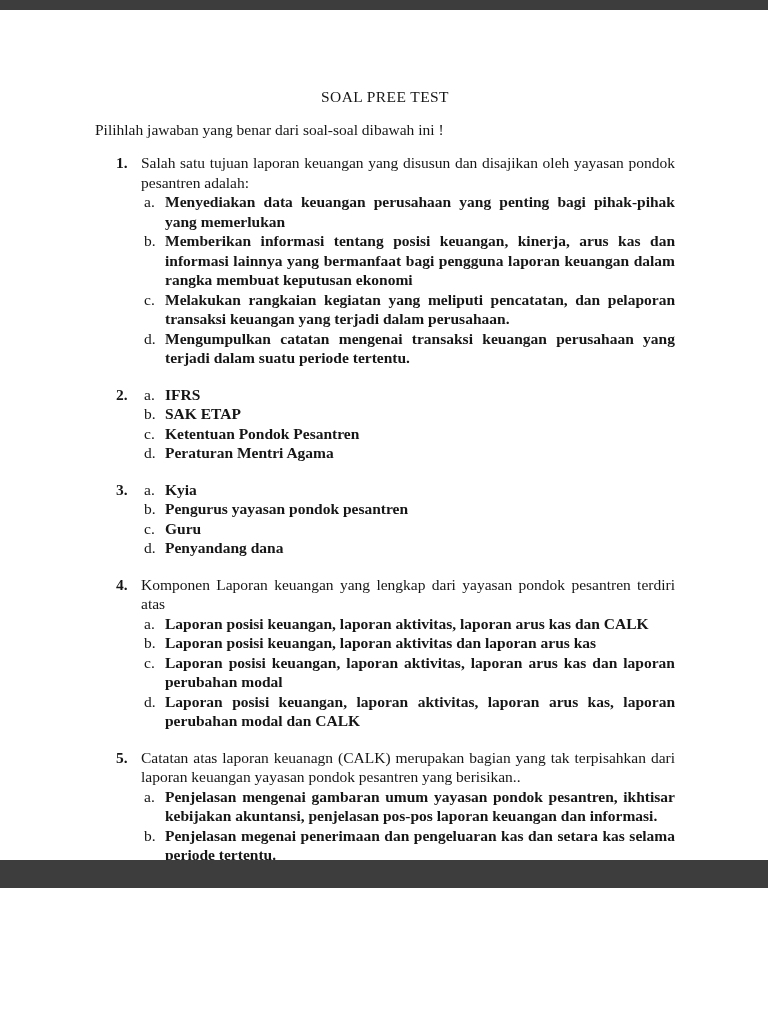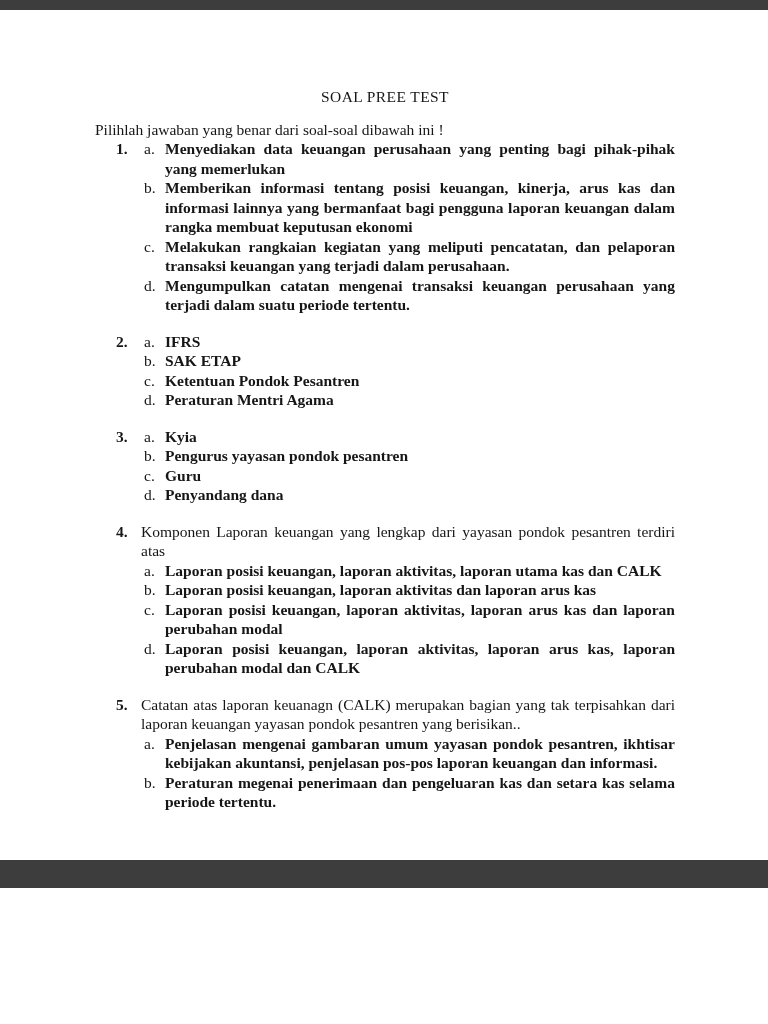--- a/index.html
+++ b/index.html
@@ -30,21 +30,21 @@
     font-size: 15.5px;
     line-height: 19.5px;
   }
   .title {
     text-align: center;
     letter-spacing: 0.4px;
     margin-bottom: 13px;
     font-weight: normal;
     font-size: 15.5px;
   }
-  .instruction { margin-bottom: 0; }
+  .instruction { margin-bottom: 14px; }
   .question { display: flex; margin-bottom: 17px; }
   .q-num {
     flex: none;
     width: 25px;
     margin-left: 21px;
     font-weight: bold;
   }
   .q-body { flex: 1; min-width: 0; }
   .q-text { text-align: justify; }
   .options { margin-left: 3px; }
@@ -60,20 +60,21 @@
 
   <div class="content">
 
     <div class="title">SOAL PREE TEST</div>
 
     <div class="instruction">Pilihlah jawaban yang benar dari soal-soal dibawah ini !</div>
 
     <div class="question">
       <div class="q-num">1.</div>
       <div class="q-body">
+        <div class="q-text">Salah satu tujuan laporan keuangan yang disusun dan disajikan oleh yayasan pondok pesantren adalah:</div>
         <div class="options">
           <div class="option">
             <div class="opt-letter">a.</div>
             <div class="opt-text">Menyediakan data keuangan perusahaan yang penting bagi pihak-pihak yang memerlukan</div>
           </div>
           <div class="option">
             <div class="opt-letter">b.</div>
             <div class="opt-text">Memberikan informasi tentang posisi keuangan, kinerja, arus kas dan informasi lainnya yang bermanfaat bagi pengguna laporan keuangan dalam rangka membuat keputusan ekonomi</div>
           </div>
           <div class="option">
@@ -136,21 +137,21 @@
       </div>
     </div>
 
     <div class="question">
       <div class="q-num">4.</div>
       <div class="q-body">
         <div class="q-text">Komponen Laporan keuangan yang lengkap dari yayasan pondok pesantren terdiri atas</div>
         <div class="options">
           <div class="option">
             <div class="opt-letter">a.</div>
-            <div class="opt-text">Laporan posisi keuangan, laporan aktivitas, laporan utama kas dan CALK</div>
+            <div class="opt-text">Laporan posisi keuangan, laporan aktivitas, laporan arus kas dan CALK</div>
           </div>
           <div class="option">
             <div class="opt-letter">b.</div>
             <div class="opt-text">Laporan posisi keuangan, laporan aktivitas dan laporan arus kas</div>
           </div>
           <div class="option">
             <div class="opt-letter">c.</div>
             <div class="opt-text">Laporan posisi keuangan, laporan aktivitas, laporan arus kas dan laporan perubahan modal</div>
           </div>
           <div class="option">
@@ -165,21 +166,21 @@
       <div class="q-num">5.</div>
       <div class="q-body">
         <div class="q-text">Catatan atas laporan keuanagn (CALK) merupakan bagian yang tak terpisahkan dari laporan keuangan yayasan pondok pesantren yang berisikan..</div>
         <div class="options">
           <div class="option">
             <div class="opt-letter">a.</div>
             <div class="opt-text">Penjelasan mengenai gambaran umum yayasan pondok pesantren, ikhtisar kebijakan akuntansi, penjelasan pos-pos laporan keuangan dan informasi.</div>
           </div>
           <div class="option">
             <div class="opt-letter">b.</div>
-            <div class="opt-text">Peraturan megenai penerimaan dan pengeluaran kas dan setara kas selama periode tertentu.</div>
+            <div class="opt-text">Penjelasan megenai penerimaan dan pengeluaran kas dan setara kas selama periode tertentu.</div>
           </div>
         </div>
       </div>
     </div>
 
   </div>
 
   <div class="bar-bottom"></div>
 </div>
 

